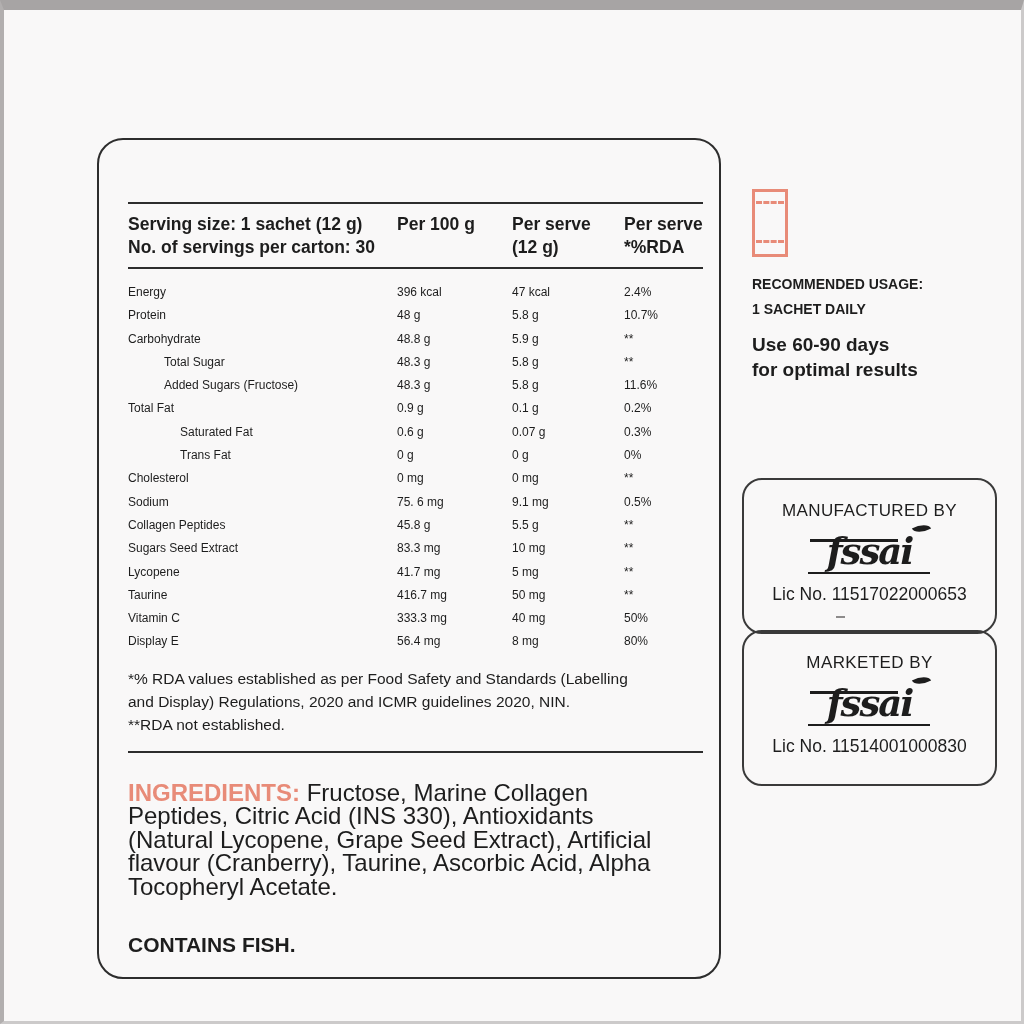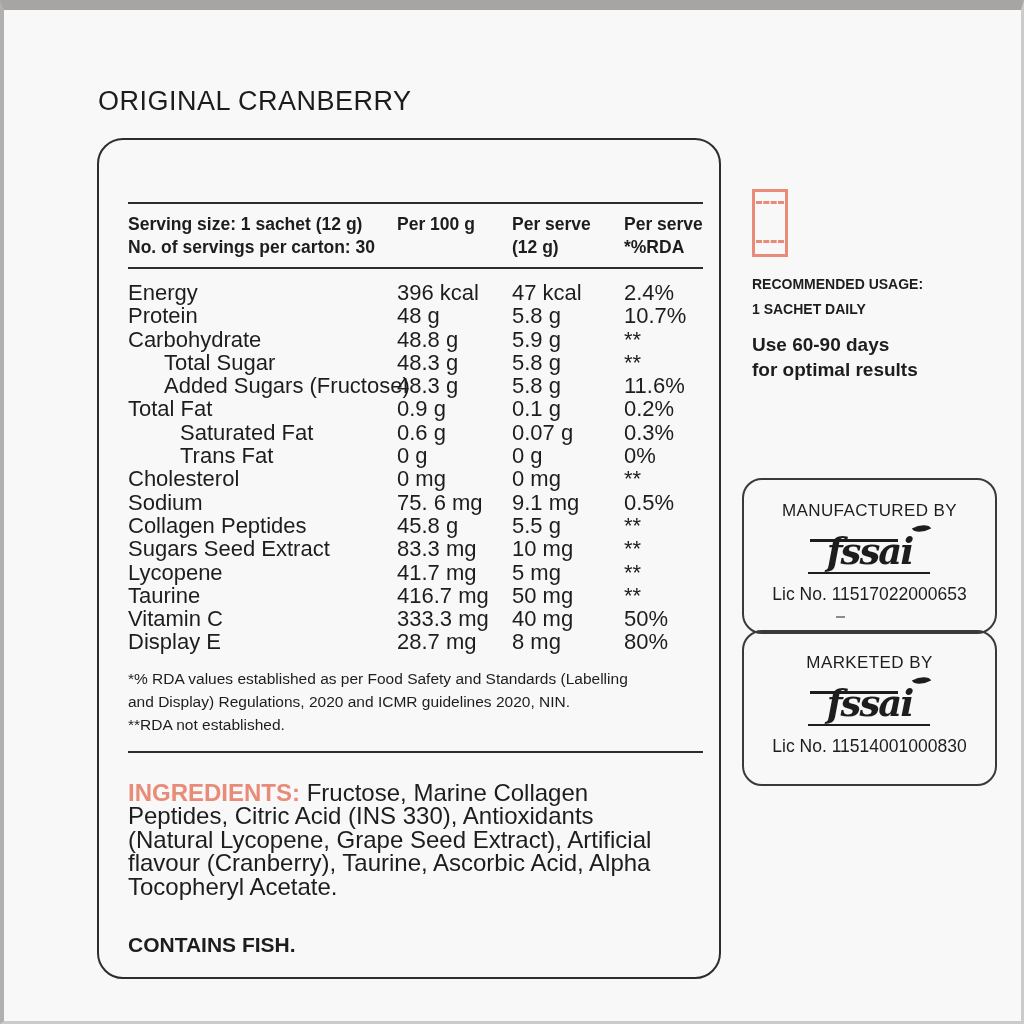--- a/index.html
+++ b/index.html
@@ -48,21 +48,21 @@
   .header-row {
     margin-top: 9px;
     display: grid; grid-template-columns: 269px 115px 112px 1fr;
     font-size: 17.5px; font-weight: 700; line-height: 23px;
     white-space: nowrap;
   }
 
   .nrows { margin-top: 12px; }
   .nrow {
     display: grid; grid-template-columns: 269px 115px 112px 1fr;
-    font-size: 22px; line-height: 23.3px; white-space: nowrap;
+    font-size: 12px; line-height: 23.3px; white-space: nowrap;
   }
   .ind0 { padding-left: 0; }
   .ind1 { padding-left: 36px; }
   .ind2 { padding-left: 52px; }
 
   .footnote { margin-top: 13px; font-size: 15.5px; line-height: 23px; }
 
   .ingredients {
     margin-top: 28px; font-size: 24px; line-height: 23.5px;
     width: 535px;
@@ -114,21 +114,20 @@
     transform: rotate(-28deg); z-index: 2;
   }
   .license { margin-top: 4px; font-size: 17.5px; white-space: nowrap; }
   .mini-dash { position: absolute; left: 92px; top: 136px; width: 9px; height: 2px; background: #8d8b8b; }
 </style>
 </head>
 <body>
 
 <div class="frame">
 
-  <div class="product-title">ORIGINAL CRANBERRY</div>
 
   <div class="main-box">
     <div class="rule rule-1"></div>
 
     <div class="header-row">
       <div>
         <div>Serving size: 1 sachet (12 g)</div>
         <div>No. of servings per carton: 30</div>
       </div>
       <div>
@@ -233,21 +232,21 @@
           <span class="">**</span>
         </div>
         <div class="nrow">
           <span class="ind0">Vitamin C</span>
           <span class="">333.3 mg</span>
           <span class="">40 mg</span>
           <span class="">50%</span>
         </div>
         <div class="nrow">
           <span class="ind0">Display E</span>
-          <span class="">28.7 mg</span>
+          <span class="">56.4 mg</span>
           <span class="">8 mg</span>
           <span class="">80%</span>
         </div>
       </div>
 
     <div class="footnote">
       <div>*% RDA values established as per Food Safety and Standards (Labelling</div>
       <div>and Display) Regulations, 2020 and ICMR guidelines 2020, NIN.</div>
       <div>**RDA not established.</div>
     </div>

